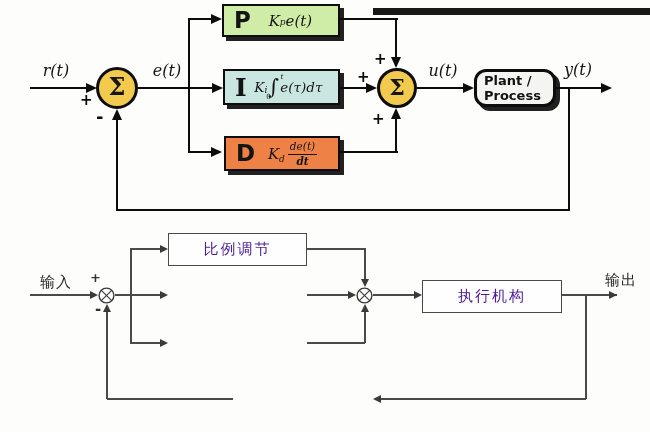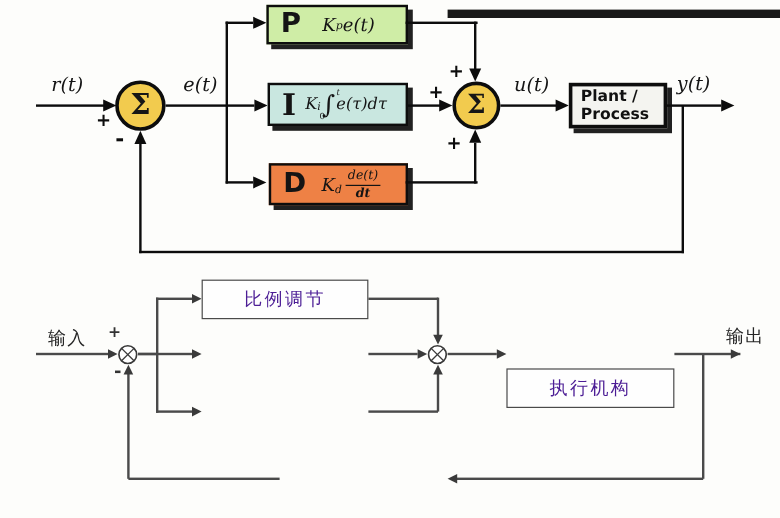--- a/index.html
+++ b/index.html
@@ -119,21 +119,21 @@
   <div class="ln" style="left:395px;top:119px;width:2px;height:34px;"></div>
   <div class="ar u" style="left:391px;top:108px;"></div>
   <div class="sign" style="left:372px;top:112px;">+</div>
 
   <div class="sum" style="left: 377px; top: 68px; width: 40px; height: 40px; font-size: 22px; background: rgb(242, 203, 78);">Σ</div>
 
   <div class="ln" style="left:417px;top:87px;width:49px;height:2px;"></div>
   <div class="ar r" style="left:463px;top:83px;"></div>
   <div class="lbl" style="left:420px;top:61px;width:46px;">u(t)</div>
 
-  <div class="plant" style="left: 474px; top: 69px; width: 82px; height: 38px; background: rgb(244, 244, 240);">
+  <div class="plant" style="left: 474px; top: 69px; width: 82px; height: 38px; background: rgb(244, 244, 240); border-radius: 12px;">
     <span>Plant /</span>
     <span>Process</span>
   </div>
 
   <div class="ln" style="left:554px;top:87px;width:47px;height:2px;"></div>
   <div class="ar r" style="left:601px;top:83px;"></div>
   <div class="lbl" style="left:556px;top:60px;width:44px;">y(t)</div>
 
   <div class="ln" style="left:568px;top:88px;width:2px;height:123px;"></div>
   <div class="ln" style="left:116px;top:209px;width:454px;height:2px;"></div>
@@ -177,21 +177,21 @@
   <div class="xc" style="left:356px;top:287px;">
     <svg width="17" height="17" viewBox="0 0 17 17">
       <circle cx="8.5" cy="8.5" r="7.4" fill="#ffffff" stroke="#3a3a3a" stroke-width="1.4"></circle>
       <line x1="3.3" y1="3.3" x2="13.7" y2="13.7" stroke="#3a3a3a" stroke-width="1.1"></line>
       <line x1="13.7" y1="3.3" x2="3.3" y2="13.7" stroke="#3a3a3a" stroke-width="1.1"></line>
     </svg>
   </div>
 
   <div class="lnb" style="left:373px;top:294px;width:41px;height:1.5px;"></div>
   <div class="ar sr" style="left:414px;top:291px;"></div>
-  <div class="wbox" style="left:422px;top:280px;width:140px;height:33px;margin-top:27px;">执行机构</div>
+  <div class="wbox" style="left:422px;top:280px;width:140px;height:33px;">执行机构</div>
 
   <div class="lnb" style="left:562px;top:294px;width:55px;height:1.5px;"></div>
   <div class="ar sr" style="left:609px;top:291px;"></div>
   <div class="cn" style="left:600px;top:271px;width:42px;">输出</div>
 
   <div class="lnb" style="left:585px;top:295px;width:1.5px;height:104px;"></div>
   <div class="lnb" style="left:379px;top:398px;width:207px;height:1.5px;"></div>
   <div class="ar sl" style="left:373px;top:395px;"></div>
   <div class="lnb" style="left:107px;top:398px;width:126px;height:1.5px;"></div>
   <div class="lnb" style="left:106px;top:309px;width:1.5px;height:90px;"></div>

